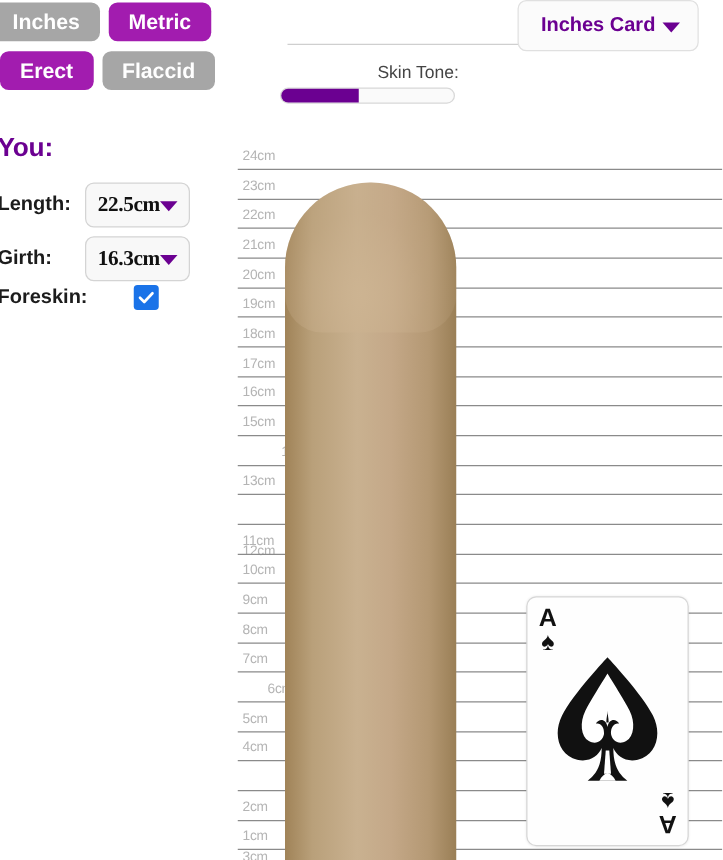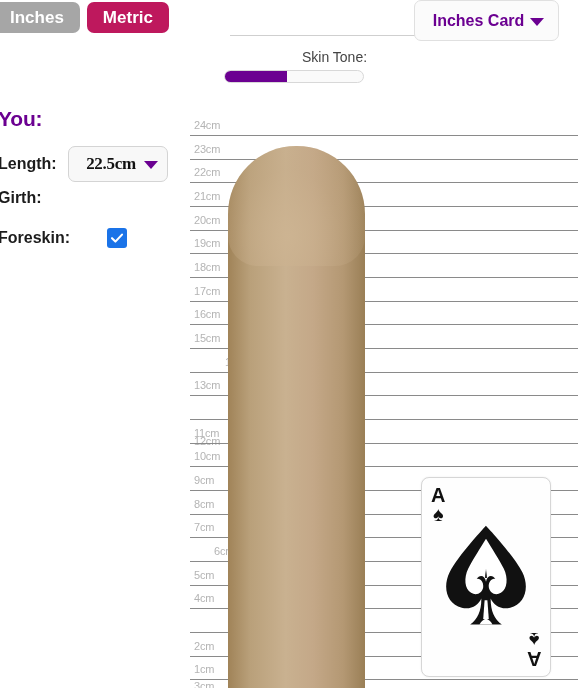--- a/index.html
+++ b/index.html
@@ -39,21 +39,21 @@
     font-family: "Liberation Sans", sans-serif;
     font-size: 17px; font-weight: bold;
     color: #ffffff;
     padding: 0 16px;
     height: 31px;
     line-height: 31px;
     cursor: pointer;
     white-space: nowrap;
     text-align: center;
   }
-  .seg-btn.active { background: #be185d; }
+  .seg-btn.active { background: #a21caf; }
   .seg-btn.inactive { background: #a6a6a6; }
 
   .you-title {
     position: absolute; left: -2px; top: 107px;
     font-size: 21px; font-weight: bold;
     color: #6b0091;
     letter-spacing: -0.2px;
   }
 
   .field-row {
@@ -65,21 +65,21 @@
   .field-row.r2 { top: 189px; }
   .field-row.r3 { top: 228px; }
 
   .field-label {
     font-size: 16px; font-weight: bold; color: #1c1c1c;
     width: 70px;
   }
 
   .select-box {
     position: relative;
-    width: 100px; height: 36px;
+    width: 84px; height: 36px;
     background: #f8f8f8;
     border: 1px solid #d4d4d4;
     border-radius: 7px;
     display: flex; align-items: center; justify-content: center;
     cursor: pointer;
   }
   .select-value {
     font-size: 17px; font-weight: bold; color: #111;
     font-family: "Liberation Serif", serif;
     margin-right: 14px;
@@ -250,34 +250,40 @@
   <div class="top-strip-right"></div>
 
   <div class="left-col">
 
     <div class="seg-row units">
       <button class="seg-btn inactive">Inches</button>
       <button class="seg-btn active">Metric</button>
     </div>
 
     <div class="seg-row state">
+      <button class="seg-btn active">Erect</button>
+      <button class="seg-btn inactive">Flaccid</button>
     </div>
 
     <div class="you-title">You:</div>
 
     <div class="field-row r1">
       <span class="field-label">Length:</span>
       <div class="select-box">
         <span class="select-value">22.5cm</span>
         <span class="caret"></span>
       </div>
     </div>
 
     <div class="field-row r2">
       <span class="field-label">Girth:</span>
+      <div class="select-box">
+        <span class="select-value">16.3cm</span>
+        <span class="caret"></span>
+      </div>
     </div>
 
     <div class="field-row r3">
       <span class="field-label">Foreskin:</span>
       <div class="checkbox">
         <svg width="14" height="14" viewBox="0 0 14 14">
           <path d="M2 7.2 L5.4 10.6 L12 3.6" stroke="#ffffff" stroke-width="2.1" fill="none" stroke-linecap="round" stroke-linejoin="round"></path>
         </svg>
       </div>
     </div>

